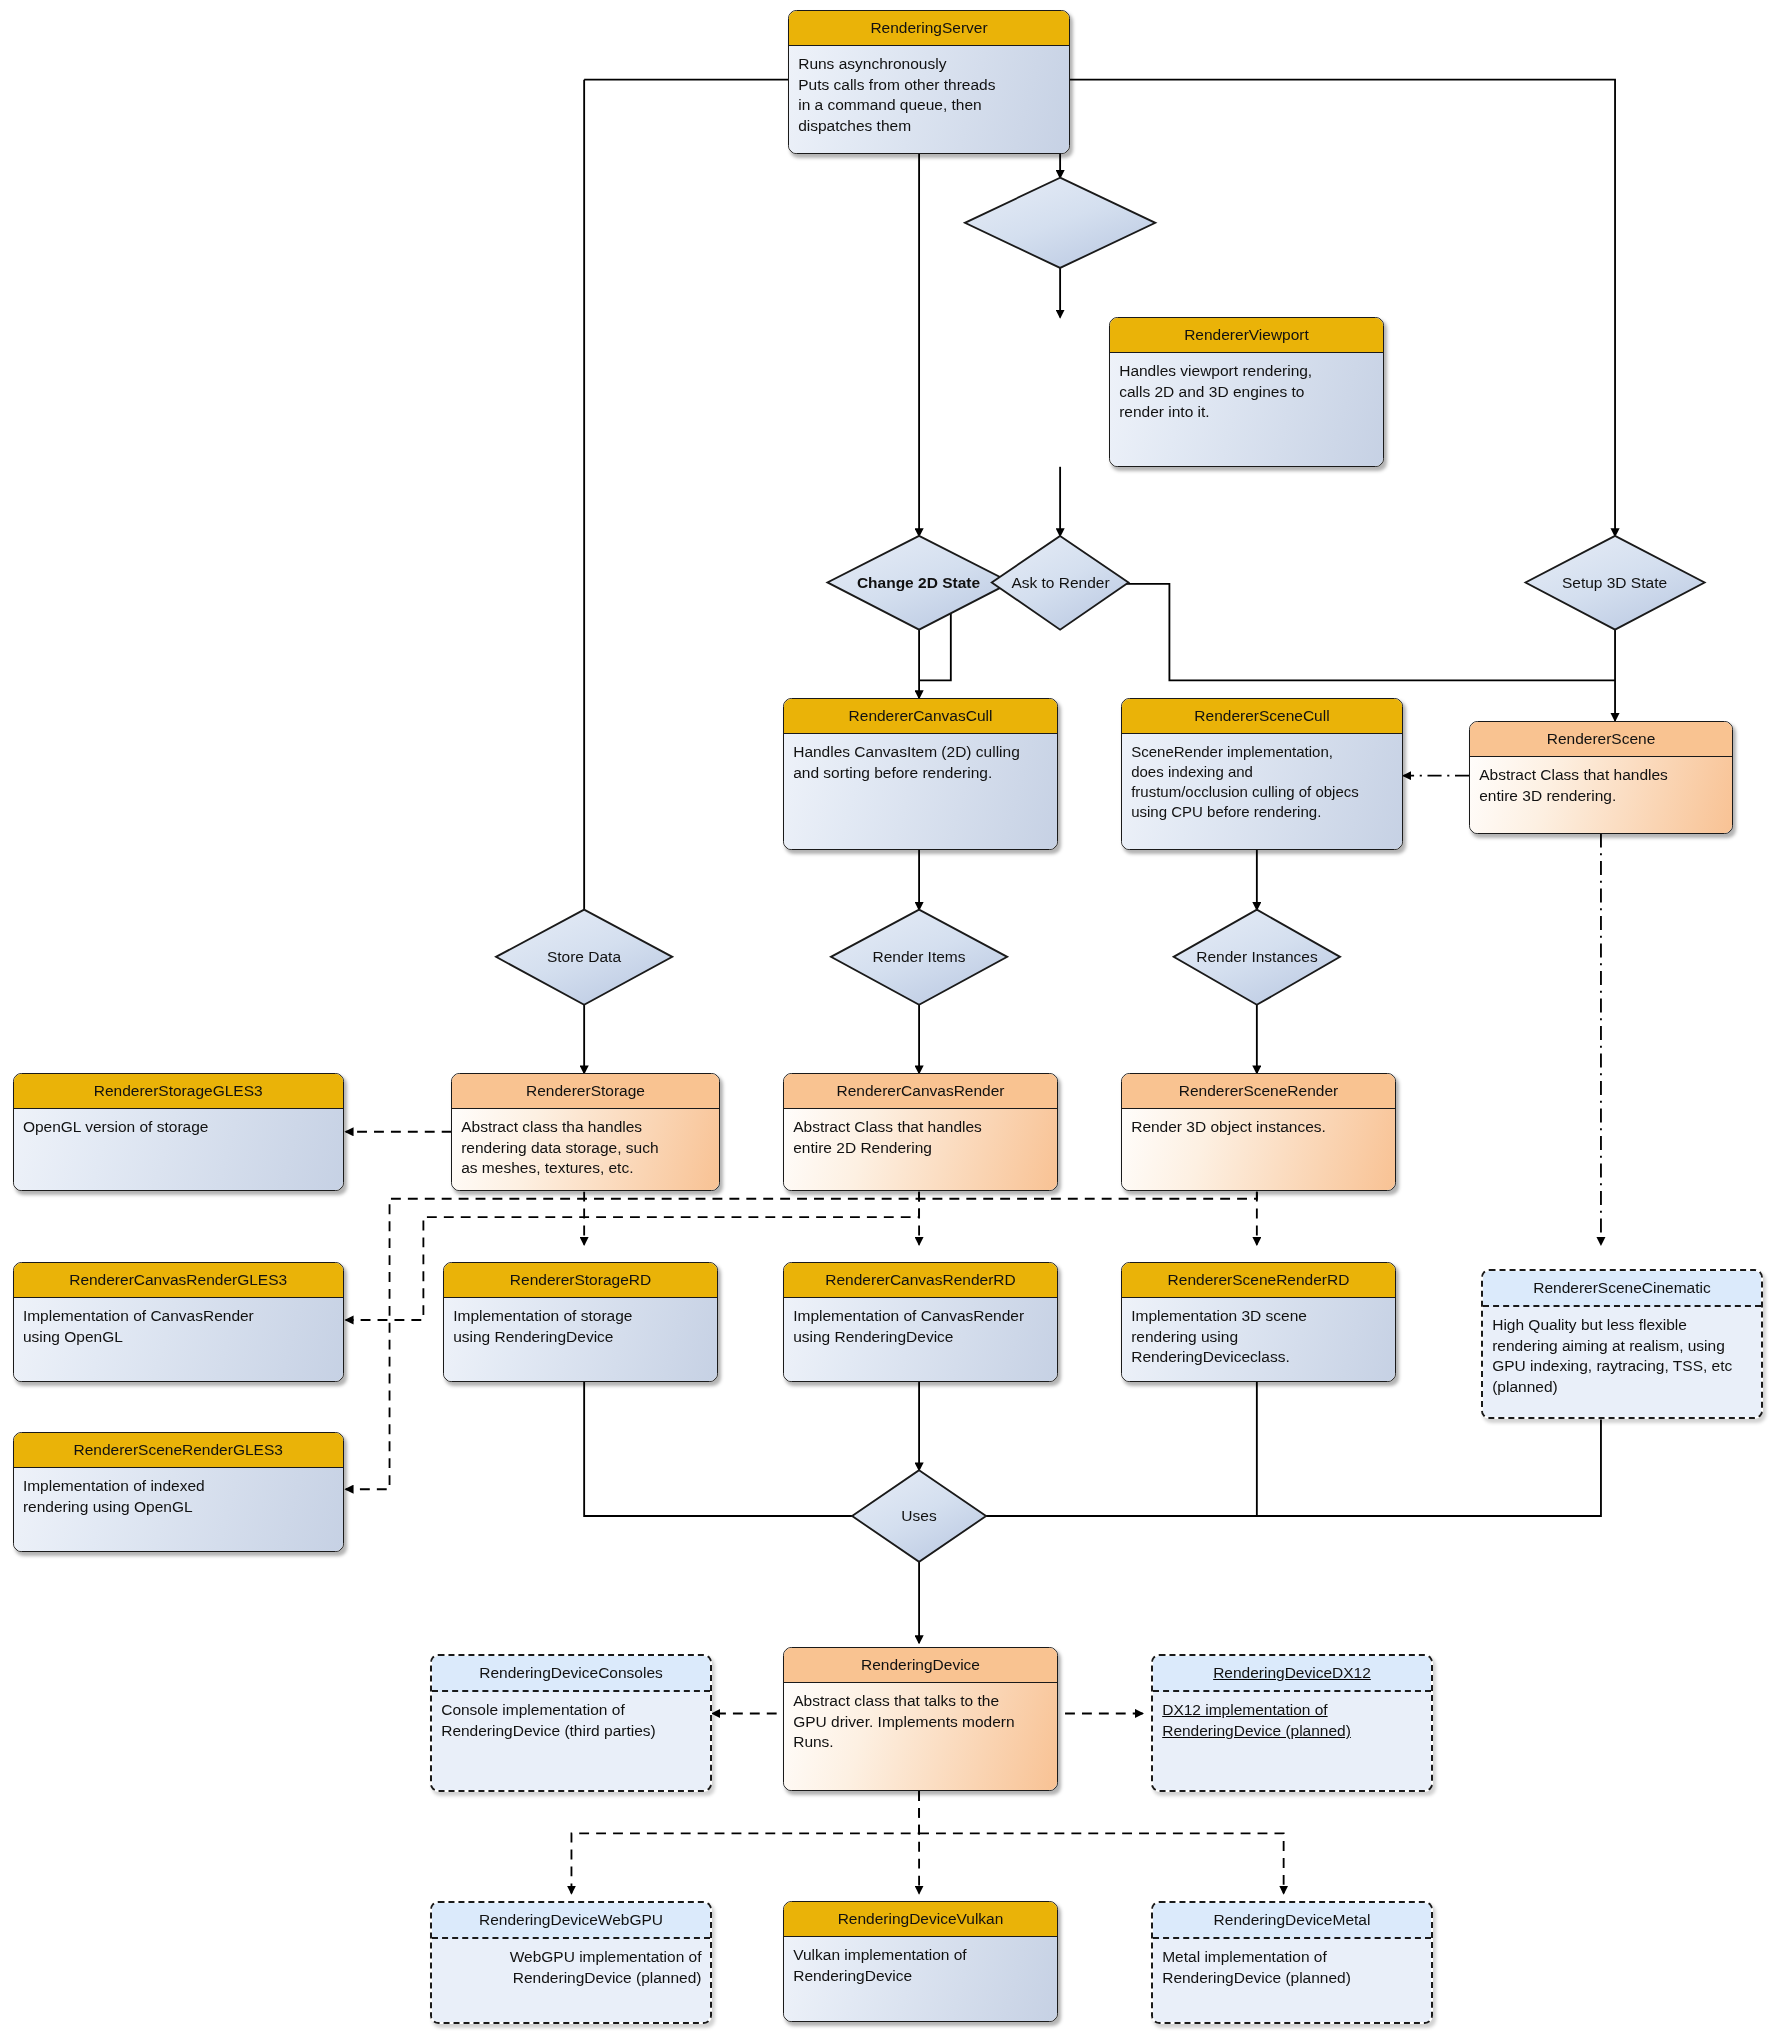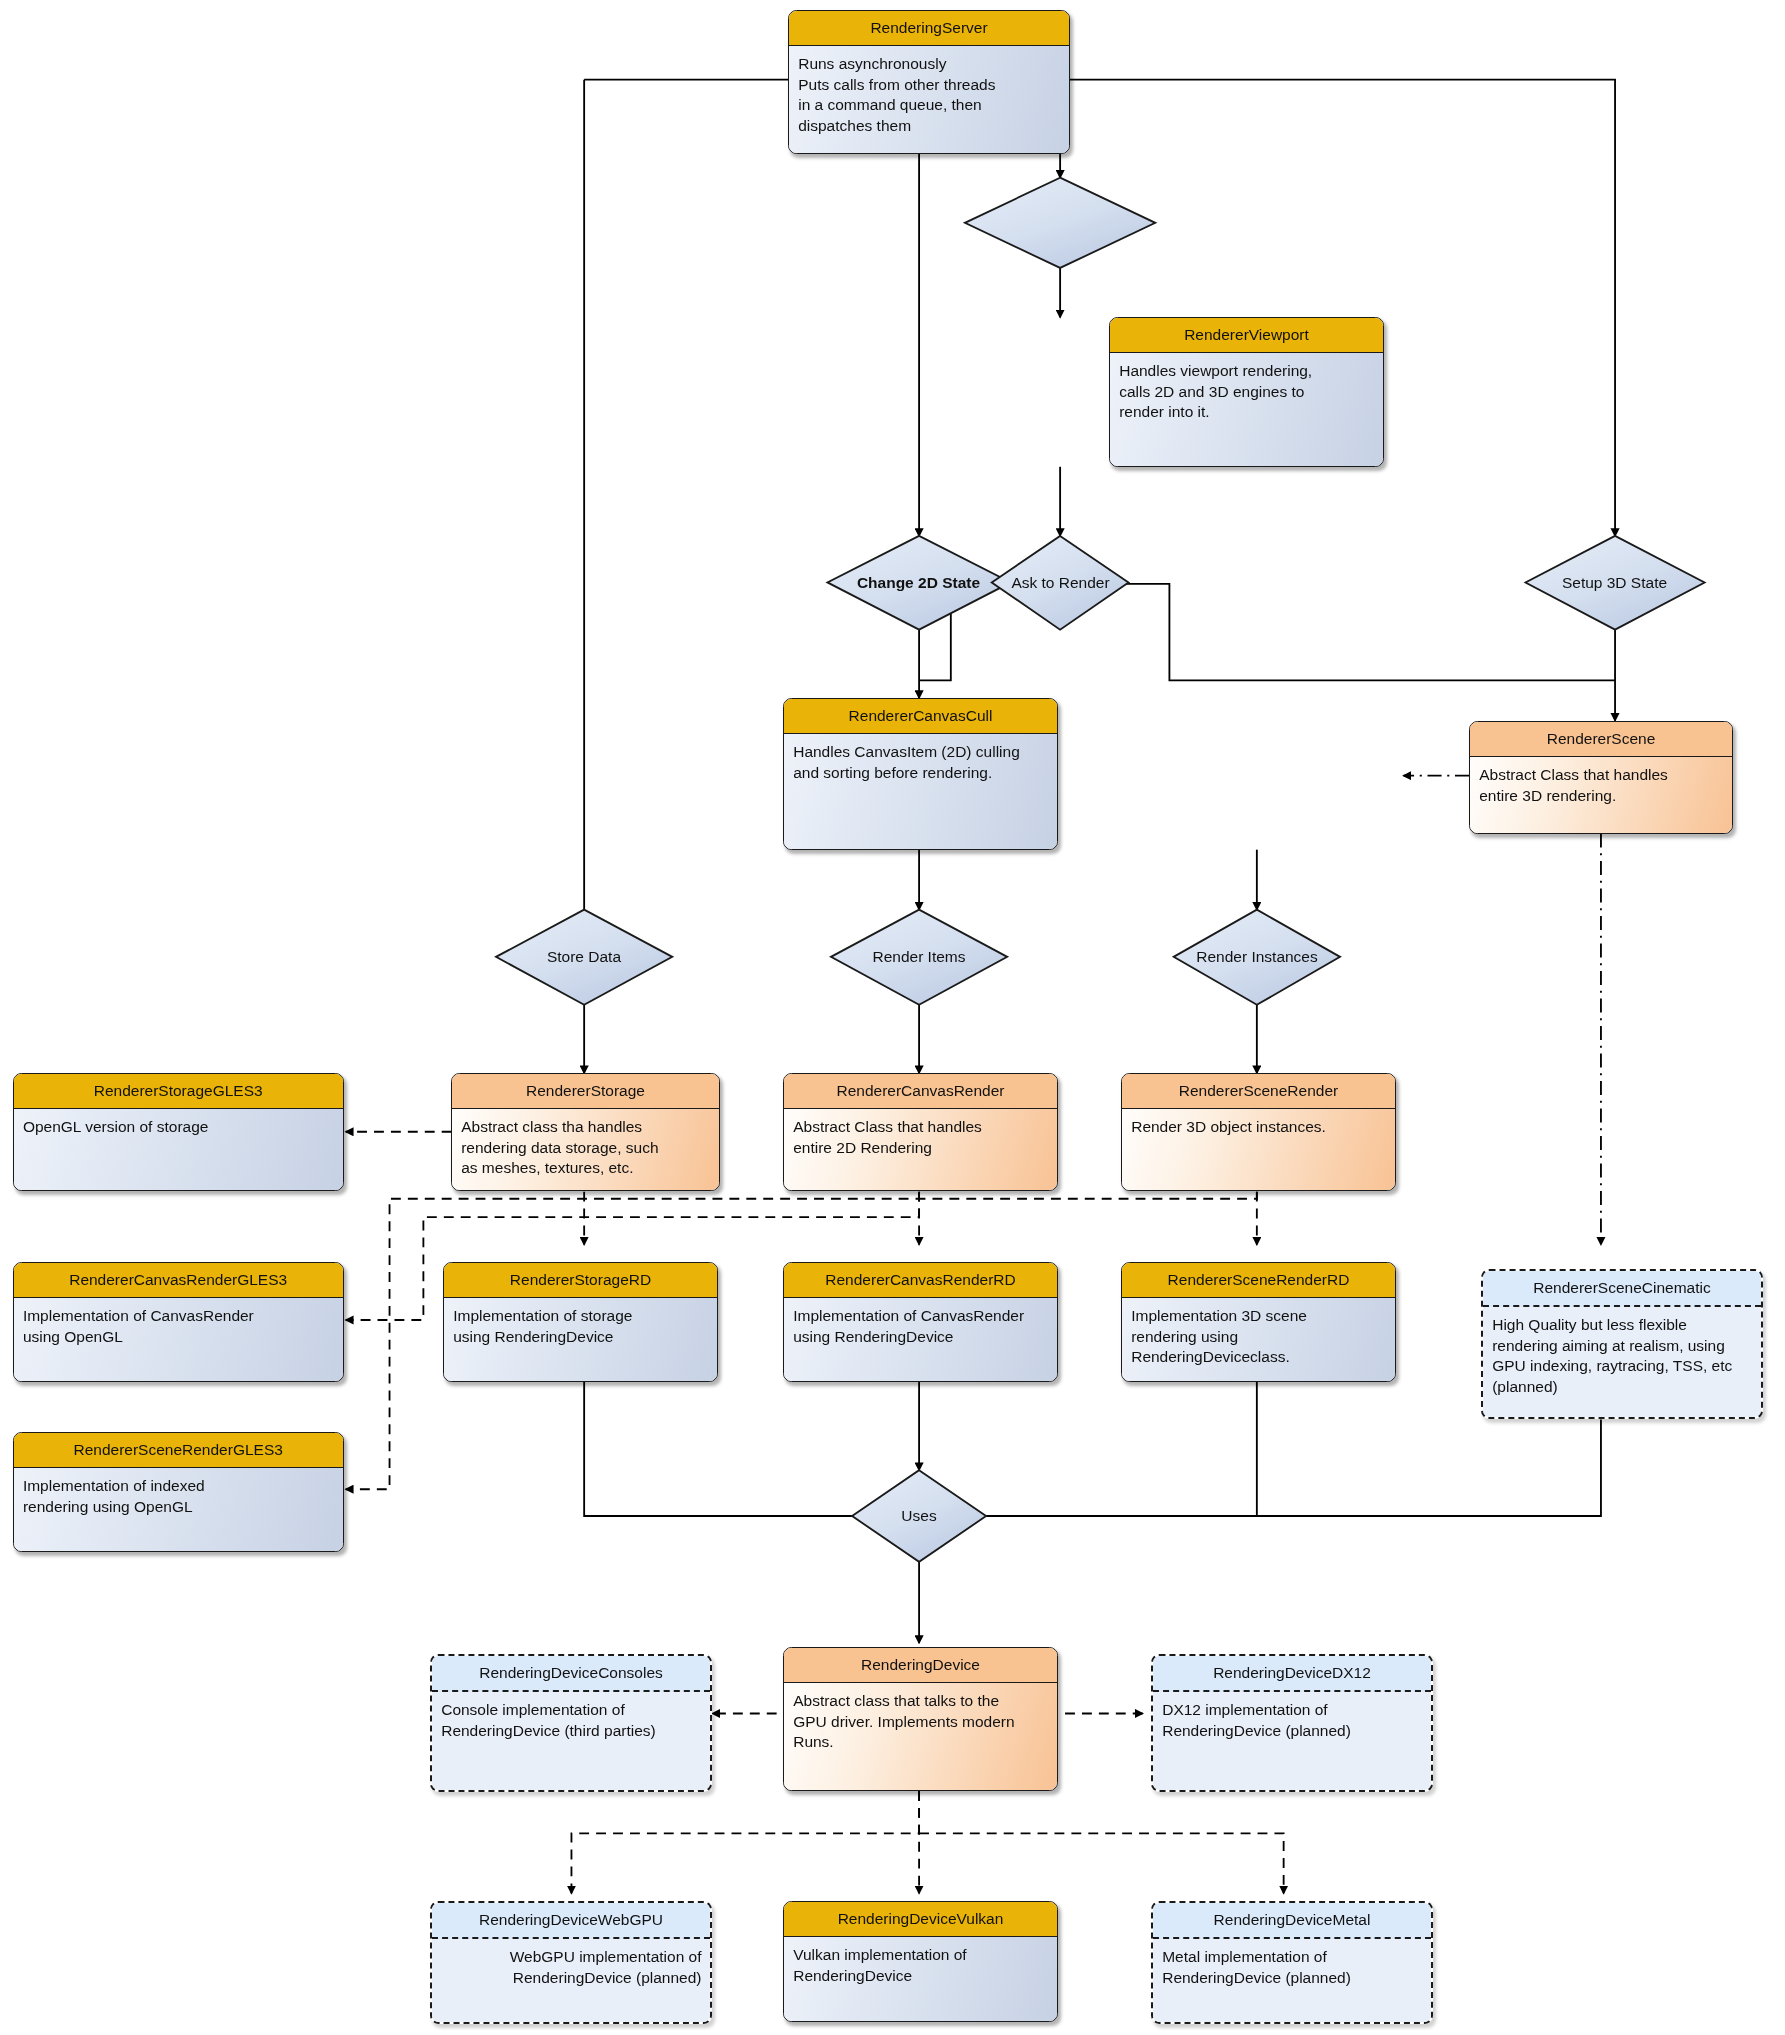--- a/index.html
+++ b/index.html
@@ -200,20 +200,27 @@
 calls 2D and 3D engines to
 render into it.</div>
   </div>
 
   <div class="node blue" style="left:783px;top:698px;width:275px;height:152px;">
     <div class="hdr">RendererCanvasCull</div>
     <div class="bdy" style="white-space:pre-line;">Handles CanvasItem (2D) culling
 and sorting before rendering.</div>
   </div>
 
+  <div class="node blue" style="left:1121px;top:698px;width:282px;height:152px;">
+    <div class="hdr">RendererSceneCull</div>
+    <div class="bdy" style="white-space:pre-line;font-size:15px;">SceneRender implementation,
+does indexing and
+frustum/occlusion culling of objecs
+using CPU before rendering.</div>
+  </div>
 
   <div class="node orange" style="left:1469px;top:721px;width:264px;height:113px;">
     <div class="hdr">RendererScene</div>
     <div class="bdy" style="white-space:pre-line;">Abstract Class that handles
 entire 3D rendering.</div>
   </div>
 
   <div class="node blue" style="left:12.7px;top:1073px;width:331px;height:118px;">
     <div class="hdr">RendererStorageGLES3</div>
     <div class="bdy" style="white-space:pre-line;">OpenGL version of storage</div>
@@ -282,21 +289,21 @@
 RenderingDevice (third parties)</div>
   </div>
 
   <div class="node orange" style="left:783px;top:1647px;width:275px;height:144px;">
     <div class="hdr">RenderingDevice</div>
     <div class="bdy" style="white-space:pre-line;">Abstract class that talks to the
 GPU driver. Implements modern
 Runs.</div>
   </div>
 
-  <div class="node planned" style="left:1151px;top:1654px;width:282px;height:138px;">
+  <div class="node planned" style="left:1151px;top:1654px;width:282px;height:138px;text-decoration:underline;">
     <div class="hdr">RenderingDeviceDX12</div>
     <div class="bdy" style="white-space:pre-line;">DX12 implementation of
 RenderingDevice (planned)</div>
   </div>
 
   <div class="node planned" style="left:430px;top:1901px;width:282px;height:123px;">
     <div class="hdr">RenderingDeviceWebGPU</div>
     <div class="bdy" style="white-space:pre-line;text-align:right;">WebGPU implementation of
 RenderingDevice (planned)</div>
   </div>

